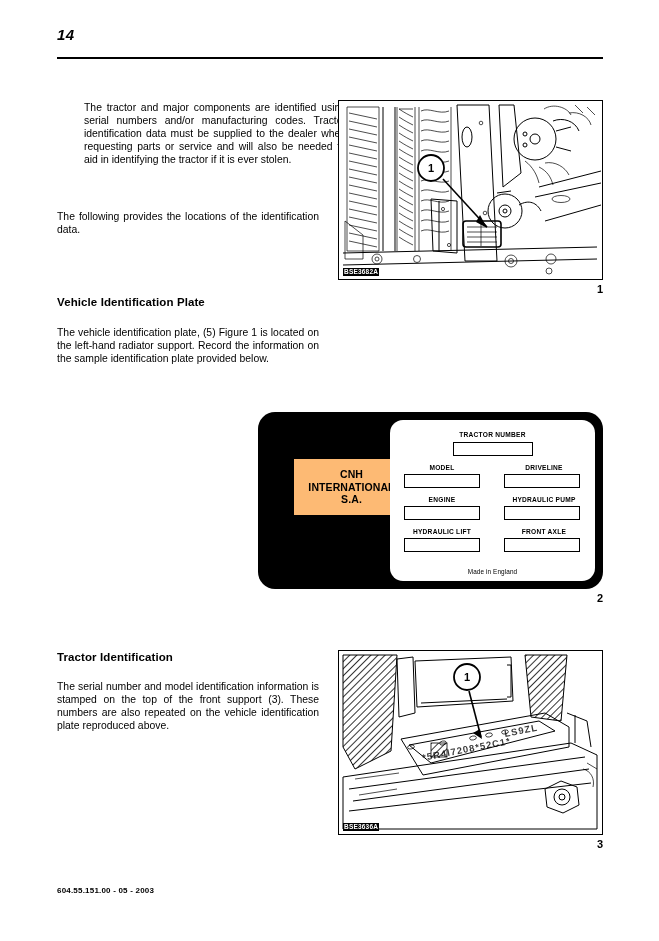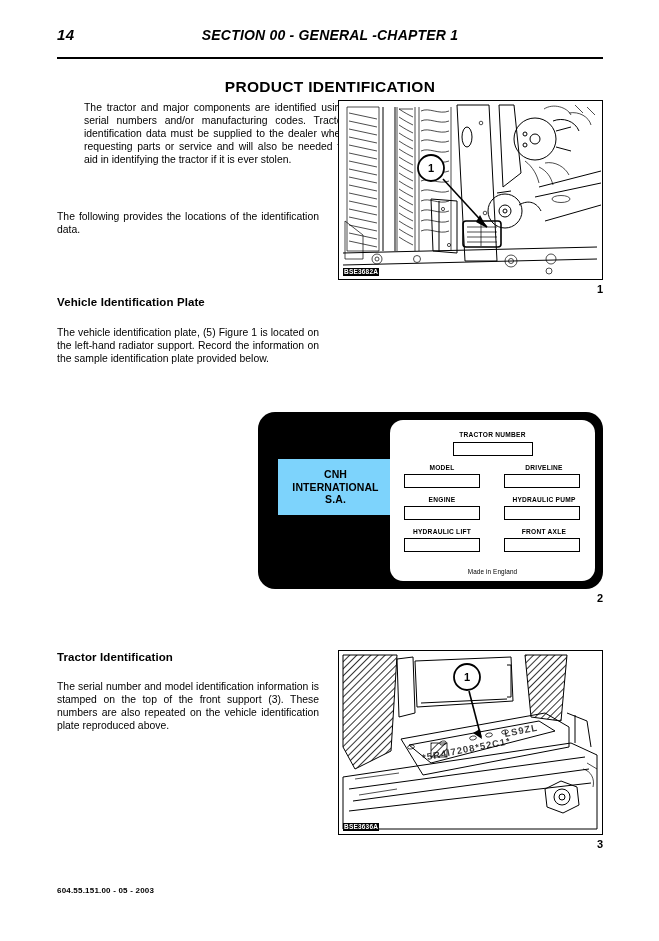--- a/index.html
+++ b/index.html
@@ -69,22 +69,22 @@
   #fig3 .fig-frame { width:265px; height:185px; }
   #fig3 .fig-num { top:188px; right:0px; }
 
   
   #fig2 { left:258px; top:412px; }
   .plate {
     position:relative; width:345px; height:177px;
     background:#000; border-radius:17px;
   }
   .plate-logo {
-    position:absolute; left:20px; top:47px; width:115px; height:56px;
-    background:#7dd3fc; display:flex; align-items:center; justify-content:center;
+    position:absolute; left:36px; top:47px; width:115px; height:56px;
+    background:#fdba74; display:flex; align-items:center; justify-content:center;
   }
   .plate-logo-txt {
     text-align:center; font-size:10.5px; font-weight:bold; line-height:12.5px;
     color:#000; letter-spacing:.1px;
   }
   .plate-white {
     position:absolute; left:132px; top:8px; width:205px; height:161px;
     background:#fff; border-radius:13px;
   }
   .pf-label {
@@ -120,25 +120,23 @@
   .callout-c { fill:#fff; stroke:#000; stroke-width:1.8; }
   .callout-t { font-size:11px; font-weight:bold; font-family:"Liberation Sans",sans-serif; }
 </style>
 </head>
 <body>
 
 <div class="page">
 
   <div class="header">
     <div class="page-num">14</div>
-    <div class="header-title">SECTION 00 - GENERAL -CHAPTER 1</div>
   </div>
   <div class="header-rule"></div>
 
-  <div class="doc-title">PRODUCT IDENTIFICATION</div>
 
   <div class="col-left para" id="p-intro">The tractor and major components are identified using serial numbers and/or manufacturing codes. Tractor identification data must be supplied to the dealer when requesting parts or service and will also be needed to aid in identifying the tractor if it is ever stolen.</div>
 
   <div class="col-left para" id="p-follow">The following provides the locations of the identification data.</div>
 
   <div class="col-left sec-head" id="h-vip">Vehicle Identification Plate</div>
 
   <div class="col-left para" id="p-vip">The vehicle identification plate, (5) Figure  1 is located on the left-hand radiator support. Record the information on the sample identification plate provided below.</div>
 
   <div class="col-left sec-head" id="h-ti">Tractor Identification</div>

